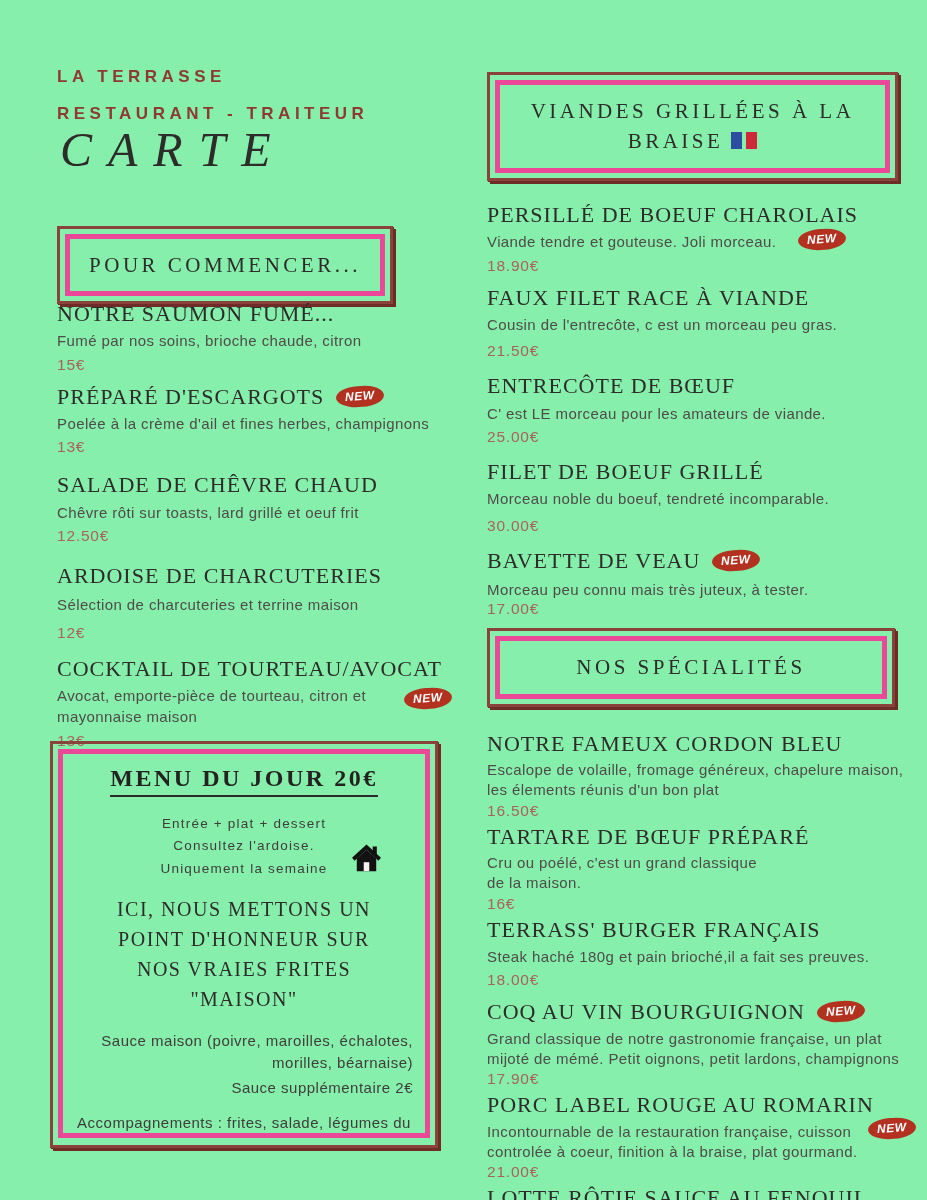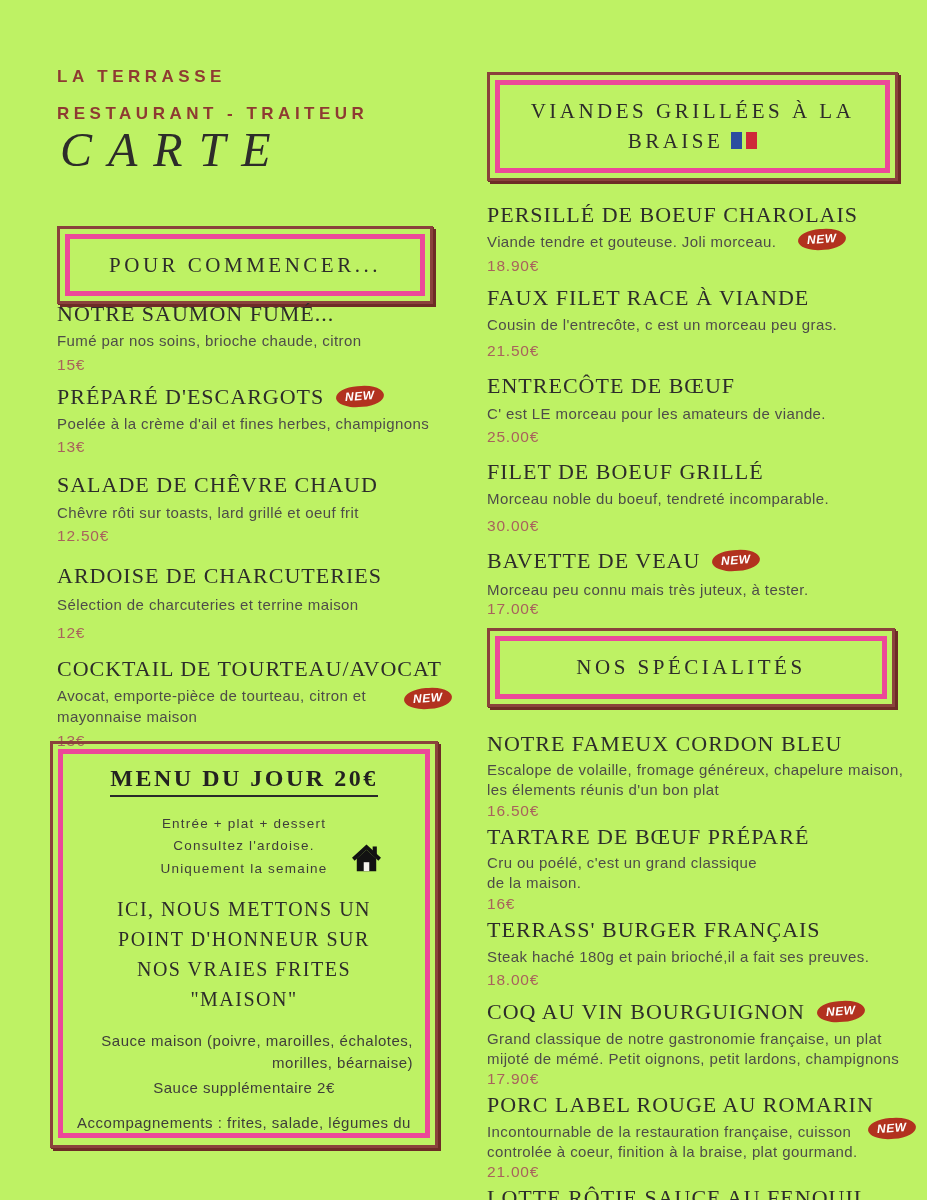--- a/index.html
+++ b/index.html
@@ -1,19 +1,19 @@
 <!DOCTYPE html>
 <html><head>
 <meta charset="utf-8">
 <style>
   * { margin:0; padding:0; box-sizing:border-box; }
   html,body { background:#e8e6e0; }
   .page {
     position:relative; width:927px; height:1200px; margin:0 auto;
-    background:#bef264; overflow:hidden;
+    background:#86efac; overflow:hidden;
     font-family:"Liberation Sans", sans-serif; color:#2d2c2a;
   }
 
   
   .brand { position:absolute; left:57px; top:58px; }
   .brand-line {
     font-family:"Liberation Sans", sans-serif; font-weight:bold;
     font-size:17px; letter-spacing:4.5px; color:#8e3a32; line-height:2.2;
   }
   .carte-title {
@@ -29,21 +29,21 @@
     background:transparent;
   }
   .hbox-inner {
     border:5px solid #ec4899; margin:5px; padding:11px 14px; text-align:center;
   }
   .hbox-title {
     font-family:"Liberation Serif","DejaVu Serif",serif;
     font-size:21px; letter-spacing:3.5px; color:#2d2c2a; line-height:1.45;
   }
 
-  .starters-box { position:absolute; left:57px; top:226px; width:376px; }
+  .starters-box { position:absolute; left:57px; top:226px; width:336px; }
   .viandes-box  { width:411px; margin-bottom:21px; }
   .specialties-box { width:408px; margin-top:6px; margin-bottom:24px; }
 
   
   .starters-list { position:absolute; left:57px; top:301px; width:432px; }
   .right-col { position:absolute; left:487px; top:72px; width:420px; }
 
   .item { position:relative; margin-bottom:10px; }
   .item-title {
     font-family:"Liberation Serif","DejaVu Serif",serif;
@@ -91,21 +91,21 @@
   .house { position:absolute; right:40px; top:86px; }
   .menu-statement {
     margin:14px auto 0; width:300px;
     font-family:"Liberation Serif","DejaVu Serif",serif;
     font-size:20px; letter-spacing:1.5px; color:#2d2c2a; line-height:1.5;
   }
   .menu-sauces {
     margin:16px 12px 0; text-align:right;
     font-size:15px; letter-spacing:0.5px; color:#3f3d3a; line-height:1.5;
   }
-  .menu-supp { margin:2px 12px 0; text-align:center; font-size:15px; letter-spacing:0.5px; color:#3f3d3a; line-height:1.5; }
+  .menu-supp { margin:2px 12px 0; text-align:right; font-size:15px; letter-spacing:0.5px; color:#3f3d3a; line-height:1.5; }
   .menu-accomp {
     margin:13px 10px 0; text-align:center;
     font-size:15px; letter-spacing:0.5px; color:#3f3d3a; line-height:1.5;
   }
 </style>
 </head>
 <body>
 
 <div class="page">
 

